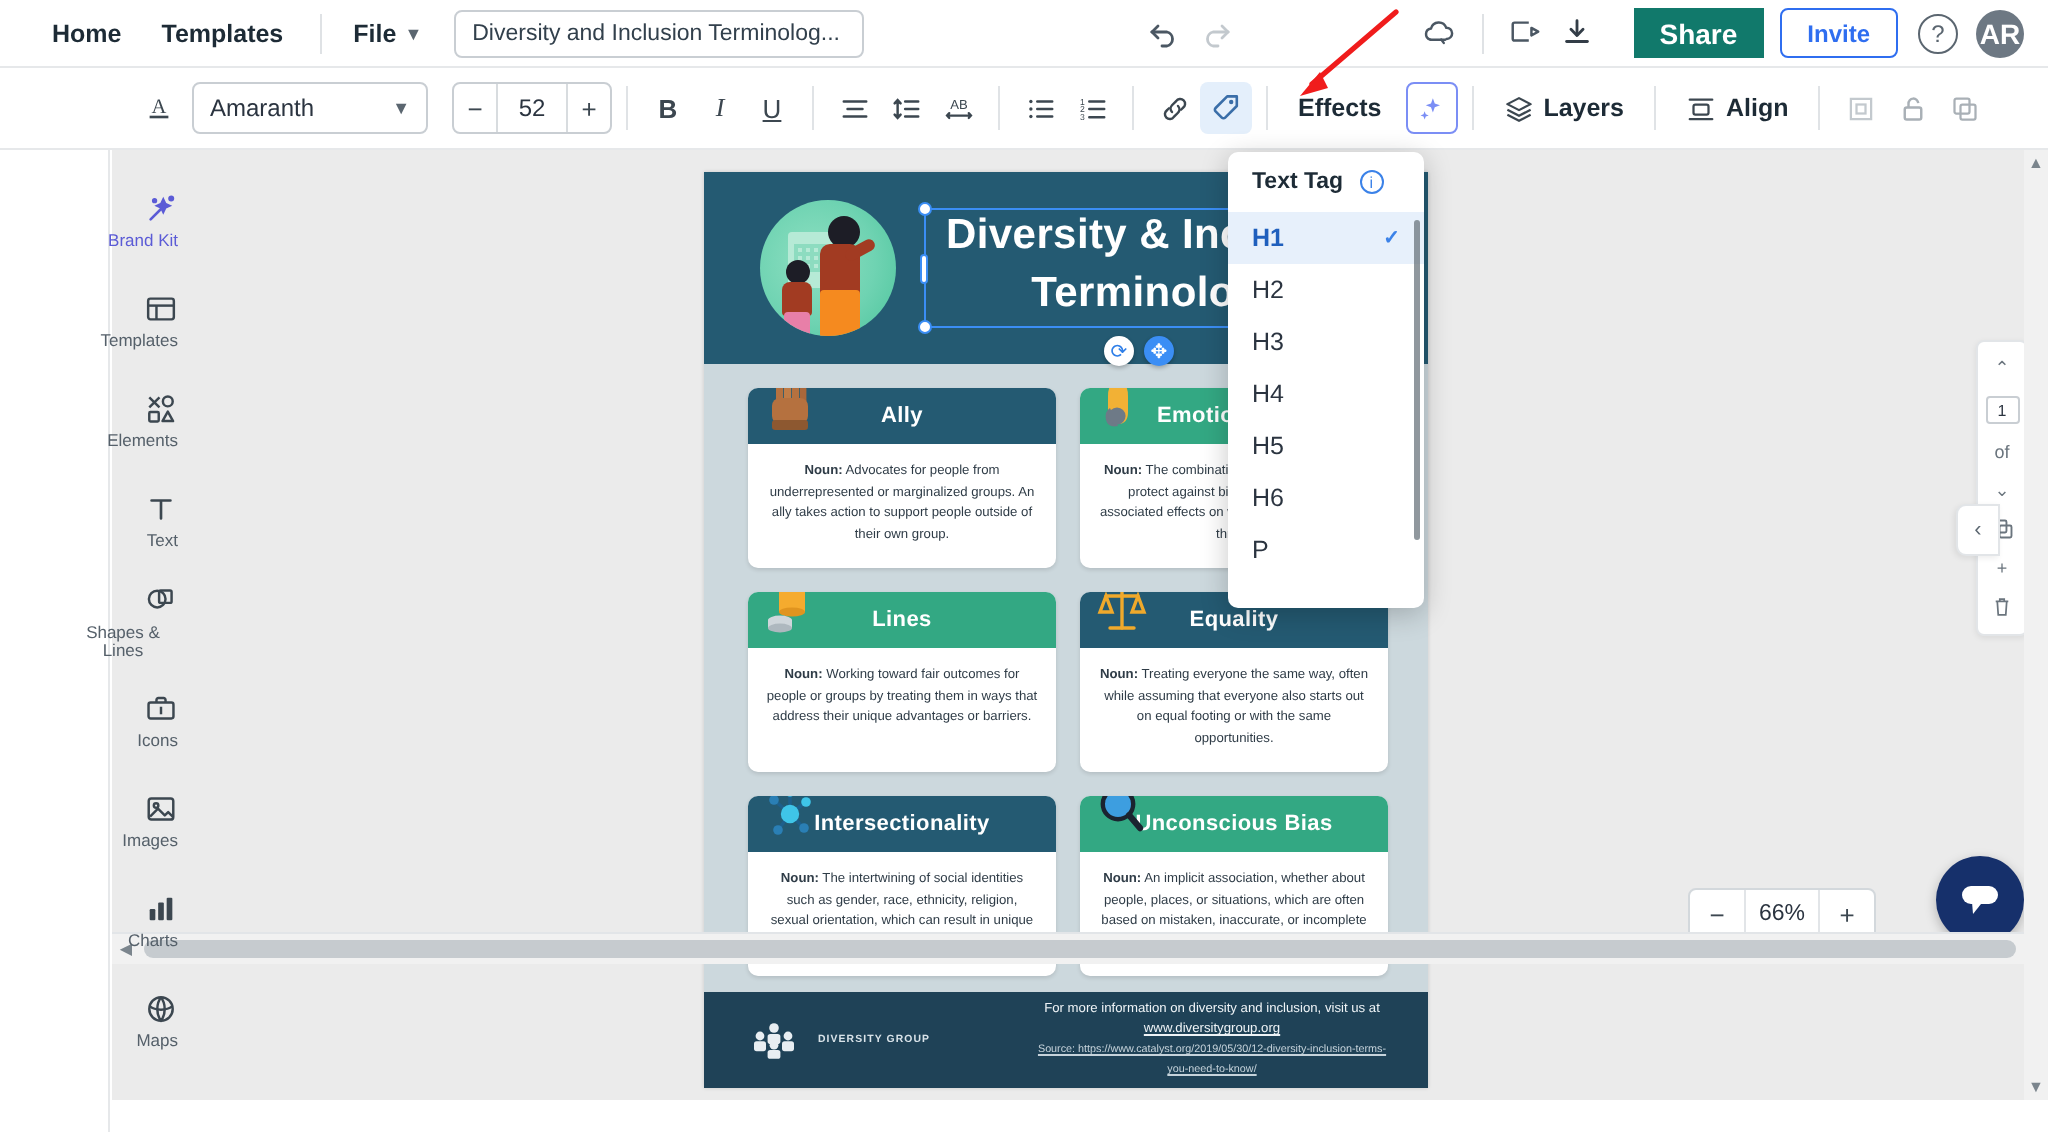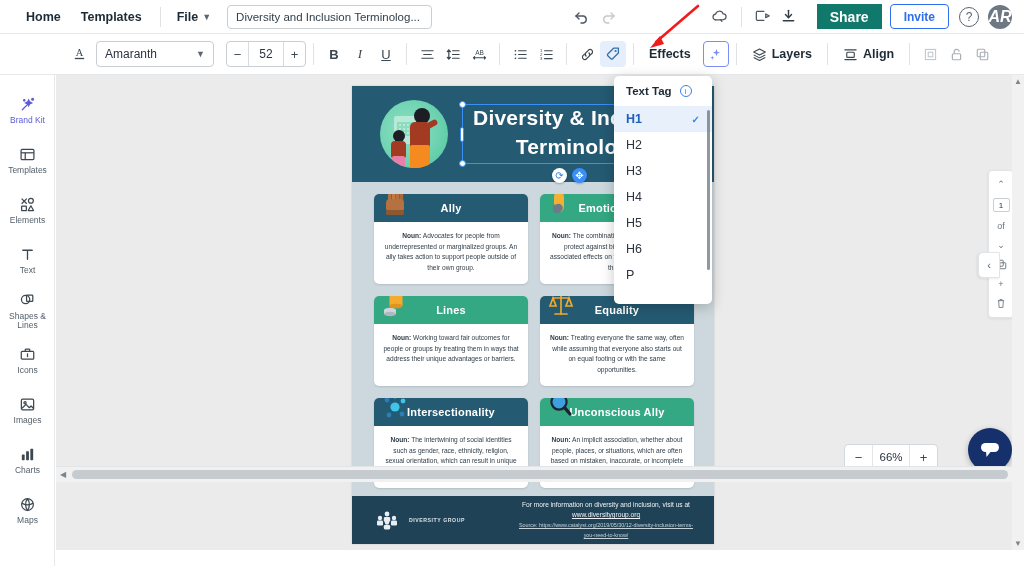--- a/index.html
+++ b/index.html
@@ -44,22 +44,22 @@
   }
   .btn-invite{
     height:25px; background:#fff; color:#2f6ef0; font-size:12px; font-weight:bold; border:1px solid #2f6ef0;
     border-radius:4px; display:flex; align-items:center; padding:0 13px; margin-left:8px; cursor:pointer;
   }
   .help-circle{
     width:20px; height:20px; border-radius:50%; border:1.4px solid #5b6670; color:#5b6670;
     font-size:12px; display:flex; align-items:center; justify-content:center; margin-left:10px; cursor:pointer;
   }
   .avatar{
-    width:24px;height:24px;border-radius:50%;background:#6d7883;color:#fff;font-size:16px;font-weight:bold;
-    display:flex;align-items:center;justify-content:center;margin-left:9px;margin-right:4px;cursor:pointer;font-style:italic;
+    width:24px;height:24px;border-radius:50%;background:#6d7883;color:#fff;font-size:14px;font-weight:bold;
+    display:flex;align-items:center;justify-content:center;margin-left:9px;margin-right:4px;cursor:pointer;
   }
 
   
   .fmtbar{
     position:absolute; top:34px; left:0; width:1024px; height:41px; background:#fff;
     display:flex; align-items:center; padding-left:66px; border-bottom:1px solid #e6e8ea; z-index:35;
   }
   .fb-item{ display:flex; align-items:center; justify-content:center; cursor:pointer; color:#3c4750; }
   .fb-sq{ width:26px; height:26px; border-radius:4px; }
   .fontsel{
@@ -80,22 +80,22 @@
     display:flex; align-items:center; gap:5px; }
   .fb-active{ background:#e4effb; }
   .fb-outline{ border:1.4px solid #7b8ef5; background:#fff; }
 
   
   .rail{
     position:absolute; top:75px; left:0; width:55px; height:491px; background:#fff;
     border-right:1px solid #e6e8ea; padding-top:12px; z-index:30;
   }
   .rail-item{
-    width:55px; height:48px; display:flex; flex-direction:column; align-items:center; justify-content:center;
-    gap:3px; cursor:pointer; color:#3c4750; margin-bottom:2px;
+    width:55px; height:48px; display:flex; flex-direction:column; align-items:flex-end; justify-content:center;
+    gap:3px; cursor:pointer; color:#3c4750; margin-bottom:2px;margin-left:34px;
   }
   .rail-label{ font-size:8.5px; line-height:9.5px; text-align:center; color:#55606a; }
   .rail-item.active .rail-label{ color:#5b5bd6; }
   .rail-item.active{ color:#5b5bd6; }
 
   
   .canvasarea{
     position:absolute; top:75px; left:56px; width:968px; height:475px; background:#ebebeb;
     overflow:hidden; z-index:10;
   }
@@ -635,21 +635,21 @@
         </div>
 
         <div class="card">
           <div class="card-head" style="background:#33a883">
             <span class="card-ico">
               <svg width="26" height="30" viewBox="0 0 26 30">
                 <circle cx="11" cy="10" r="7.6" fill="#3d9ee0" stroke="#1b2430" stroke-width="2.2"></circle>
                 <path d="M16.6 15.6 L22 22" stroke="#1b2430" stroke-width="3.2" stroke-linecap="round"></path>
               </svg>
             </span>
-            <span class="ct">Unconscious Ally</span>
+            <span class="ct">Unconscious Bias</span>
           </div>
           <div class="card-body">
             <b>Noun:</b><span> An implicit association, whether about people, places, or situations, which are often based on mistaken, inaccurate, or incomplete information.</span>
           </div>
         </div>
       </div>
 
       <div class="foot">
         <span class="foot-logo">
           <svg width="22" height="20" viewBox="0 0 22 20" fill="#e8eef2">

